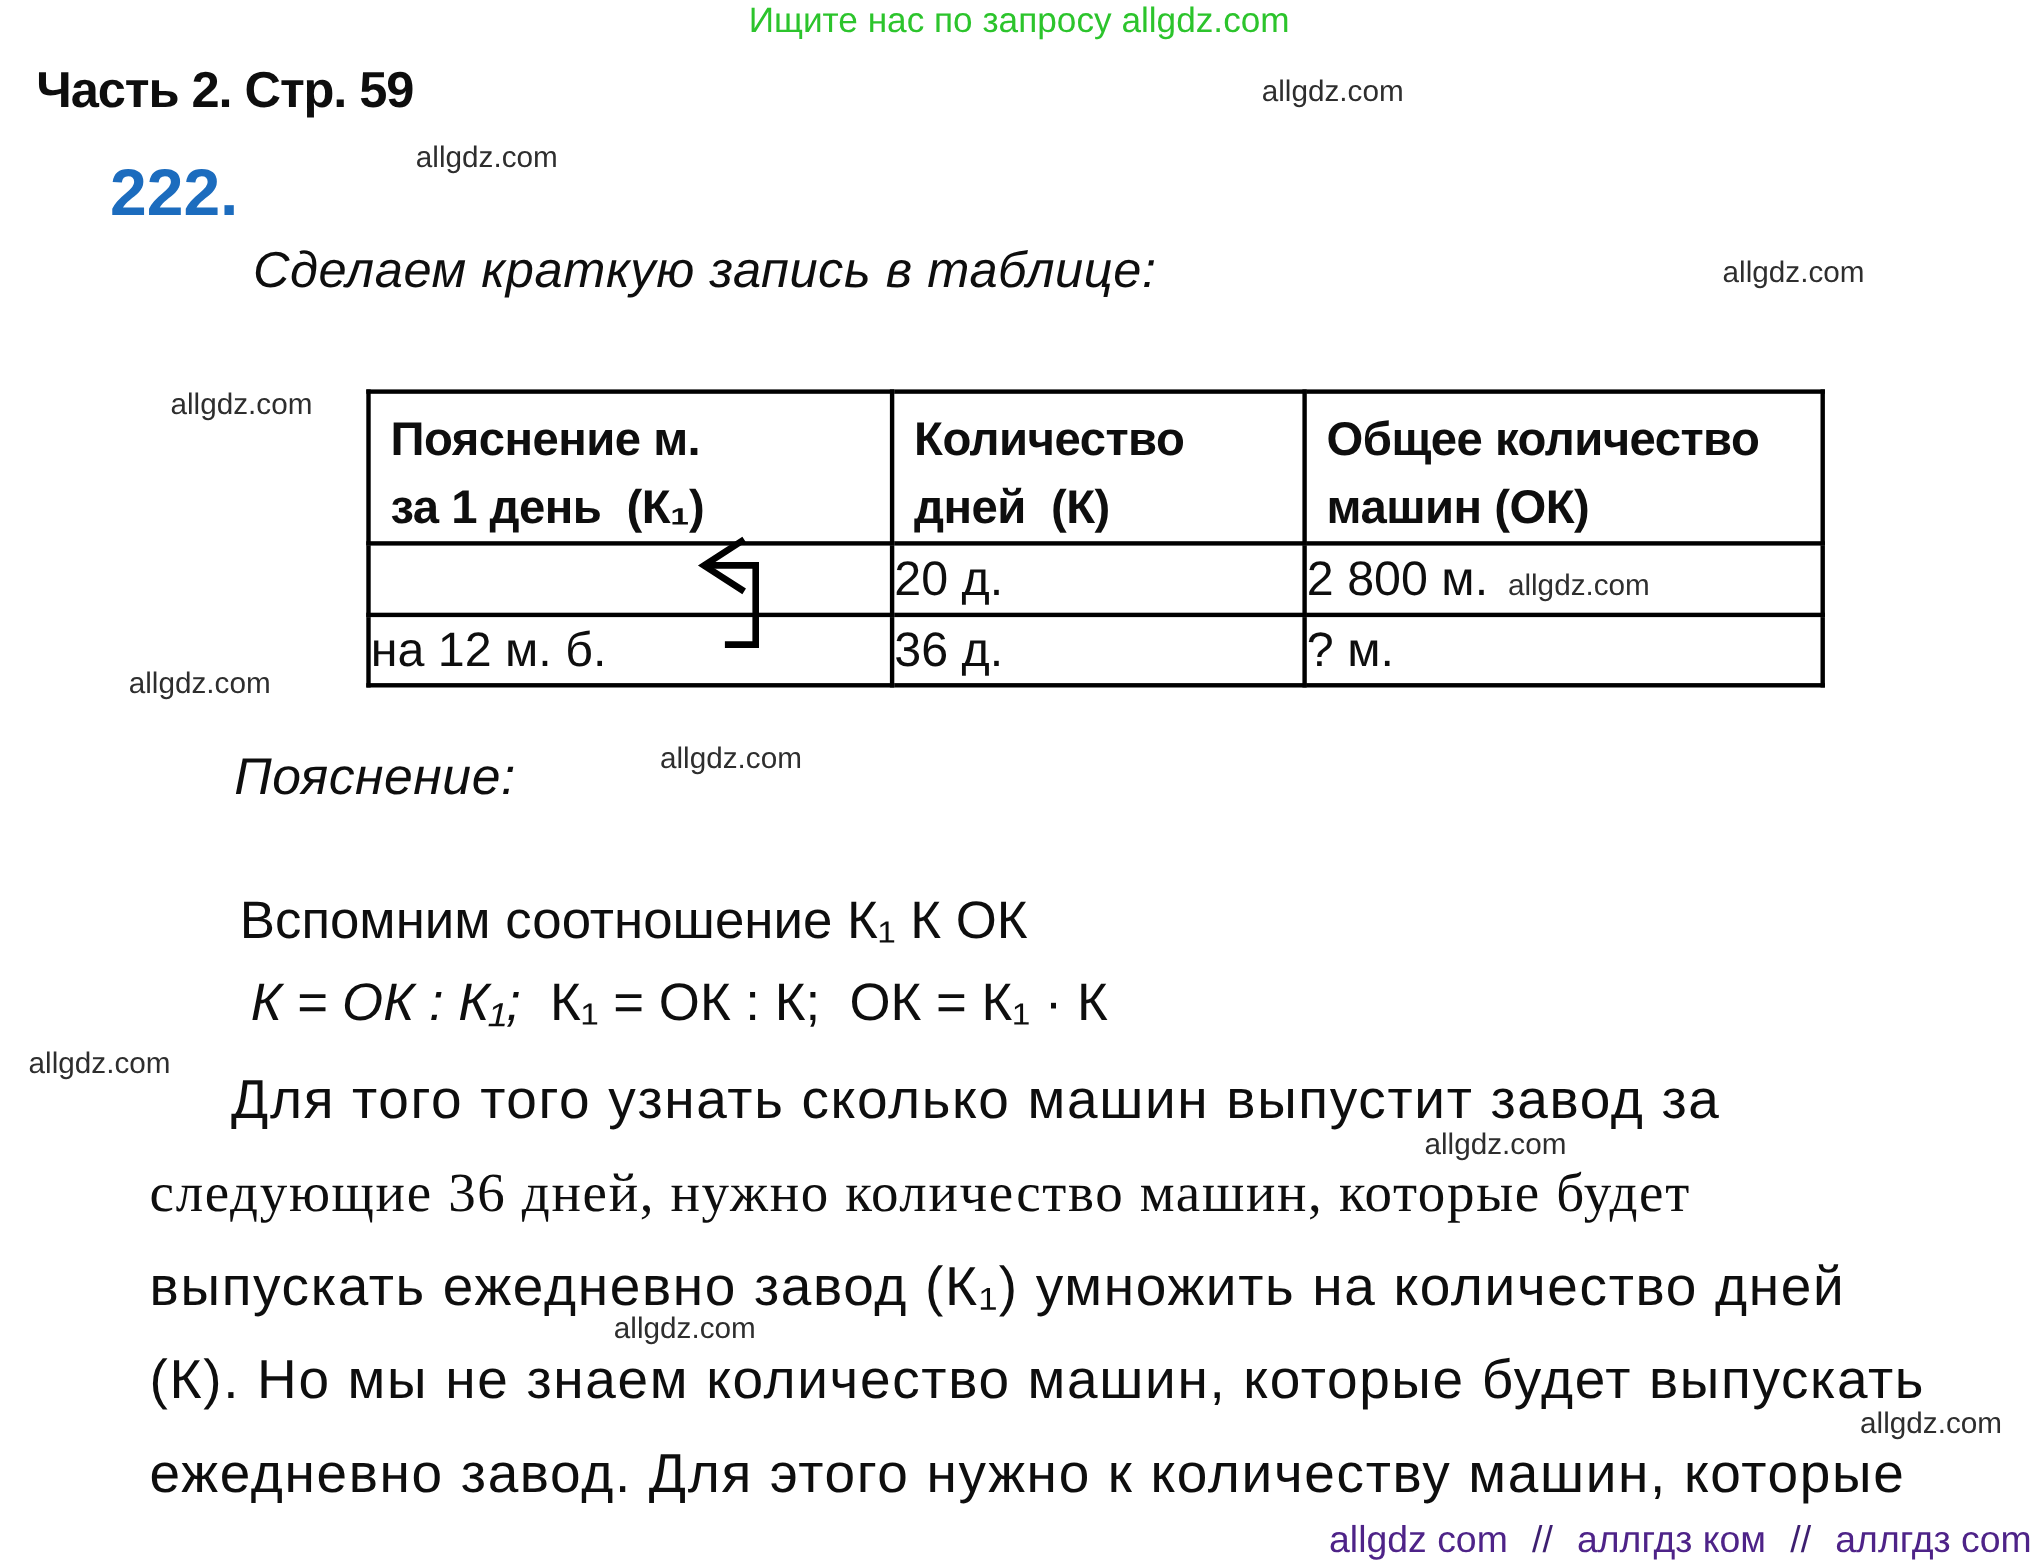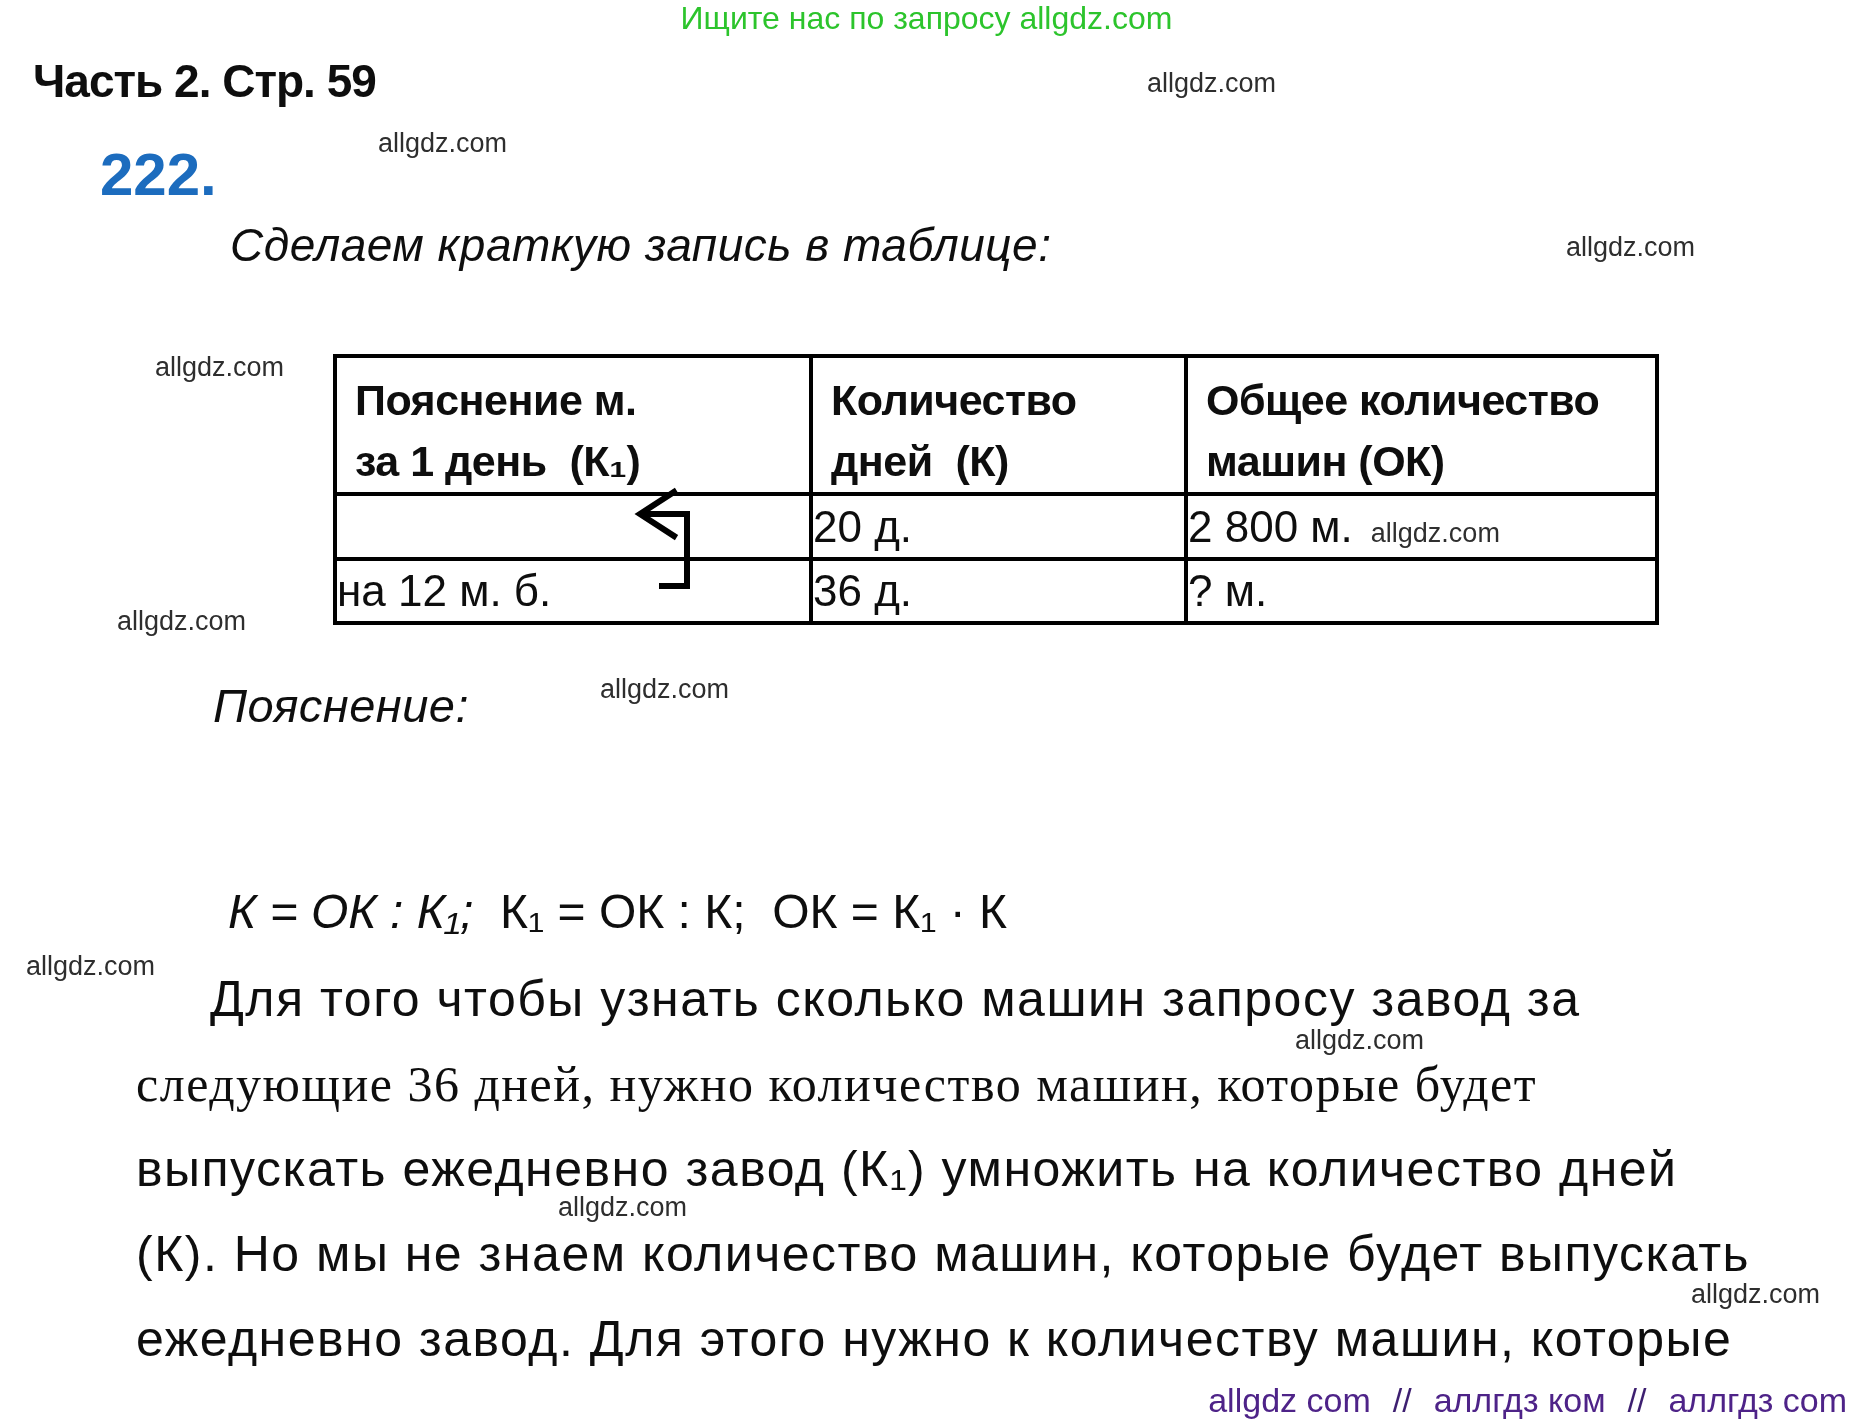--- a/index.html
+++ b/index.html
@@ -128,26 +128,27 @@
   <svg class="arrow-svg" width="80" height="116" viewBox="0 0 80 116">
     <path d="M 54 14 L 20 36 L 54 58" fill="none" stroke="#000" stroke-width="6" stroke-linecap="square"></path>
     <path d="M 26 36 H 67 V 108 H 42" fill="none" stroke="#000" stroke-width="6" stroke-linecap="square" stroke-linejoin="miter"></path>
   </svg>
 
   <div class="watermark" style="left:117px;top:606px;">allgdz.com</div>
 
   <div class="abs expl-heading">Пояснение:</div>
   <div class="watermark" style="left:600px;top:674px;">allgdz.com</div>
 
+  <div class="abs relation-line">Вспомним соотношение К₁ К ОК</div>
 
   <div class="abs formula-line"><span class="formula-italic">К = ОК : К₁;</span><span>  К₁ = ОК : К;  ОК = К₁ · К</span></div>
 
   <div class="watermark" style="left:26px;top:951px;">allgdz.com</div>
 
-  <div class="abs para pl1">Для того чтобы узнать сколько машин запросу завод за</div>
+  <div class="abs para pl1">Для того того узнать сколько машин выпустит завод за</div>
   <div class="watermark" style="left:1295px;top:1025px;">allgdz.com</div>
   <div class="abs para pl2">следующие 36 дней, нужно количество машин, которые будет</div>
   <div class="abs para pl3">выпускать ежедневно завод (К₁) умножить на количество дней</div>
   <div class="watermark" style="left:558px;top:1192px;">allgdz.com</div>
   <div class="abs para pl4">(К). Но мы не знаем количество машин, которые будет выпускать</div>
   <div class="watermark" style="left:1691px;top:1279px;">allgdz.com</div>
   <div class="abs para pl5">ежедневно завод. Для этого нужно к количеству машин, которые</div>
 
   <div class="abs footer-line"><span class="fpart">allgdz com</span><span class="sep">//</span><span class="fpart">аллгдз ком</span><span class="sep">//</span><span class="fpart">аллгдз com</span></div>
 

